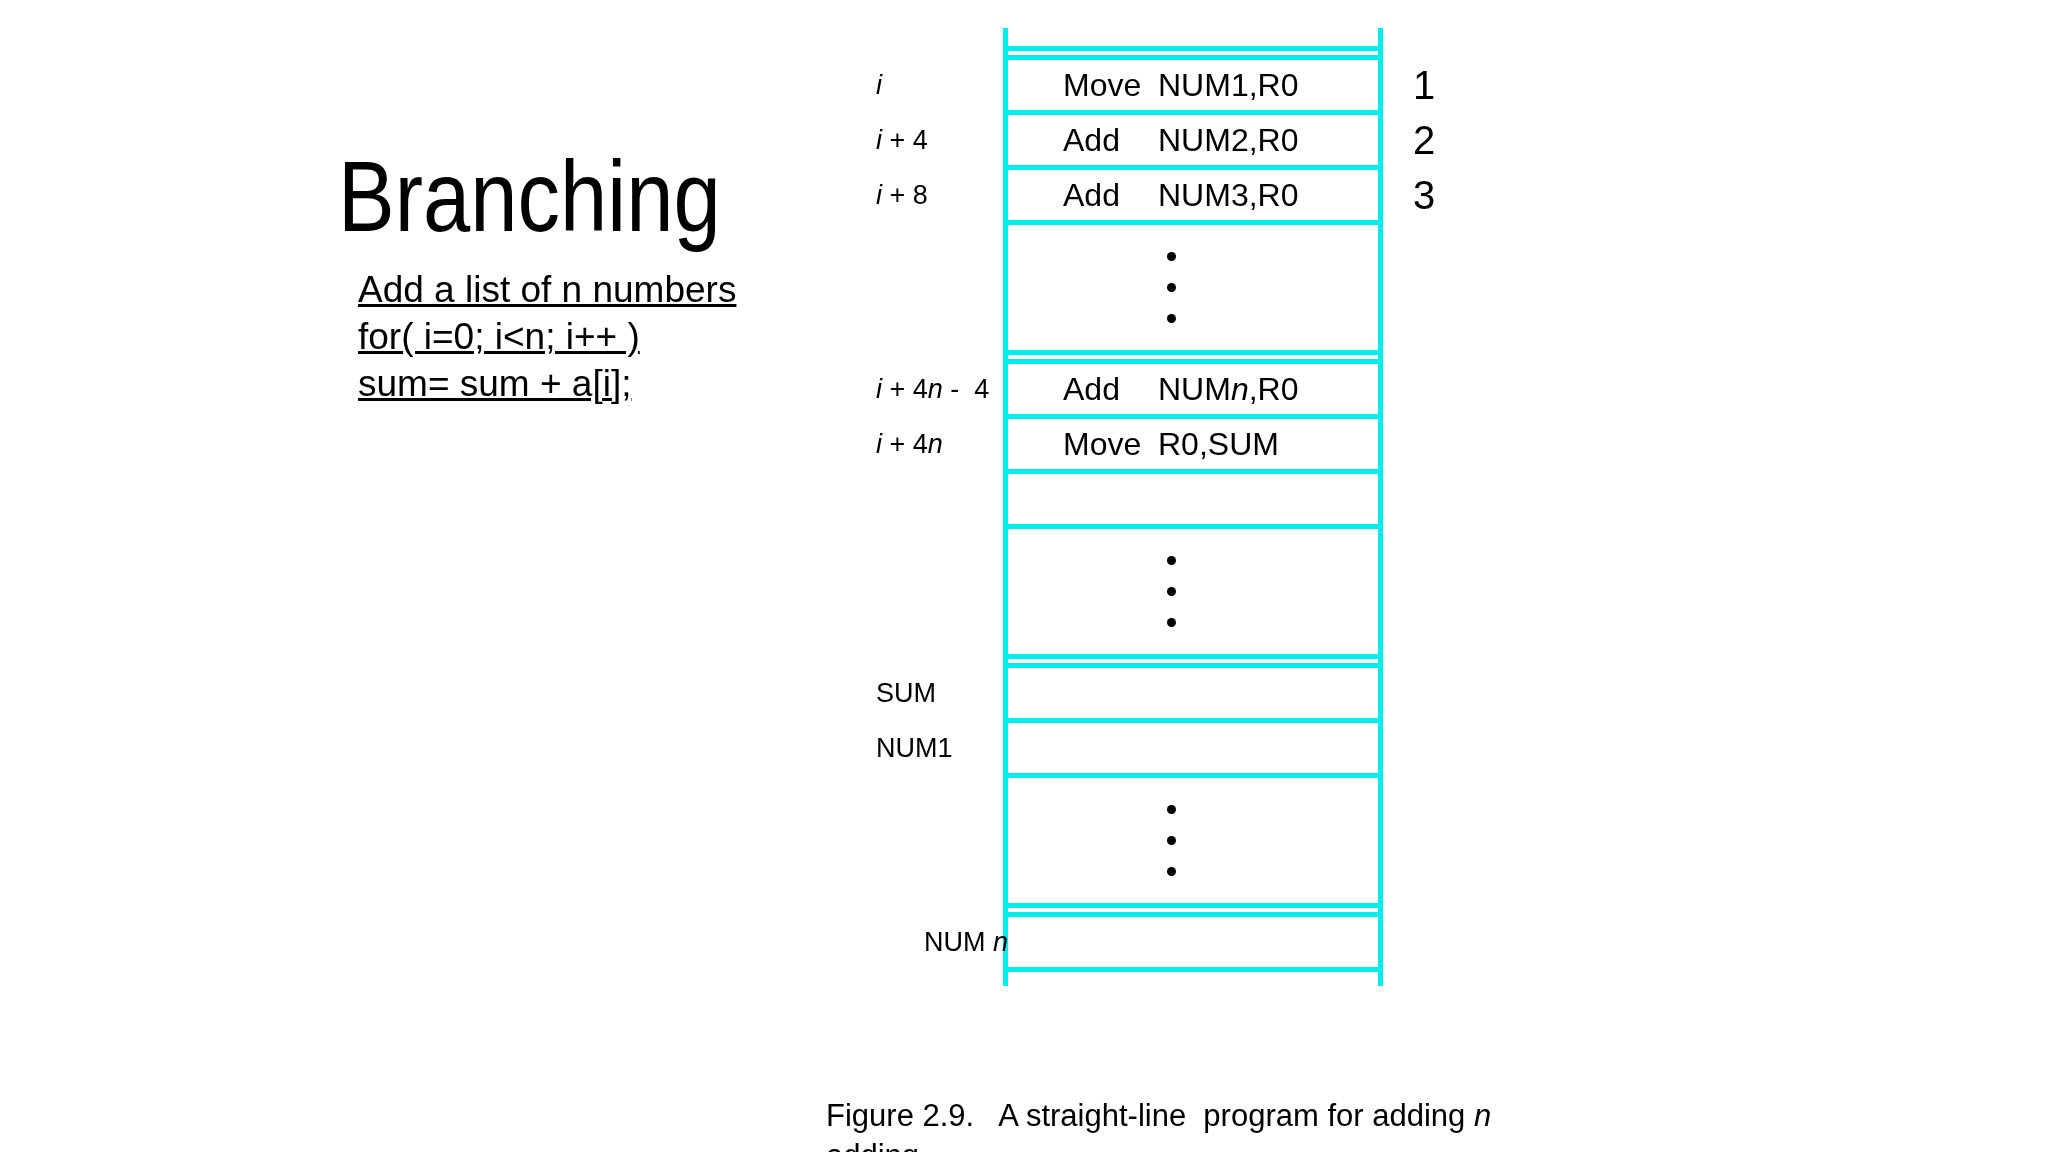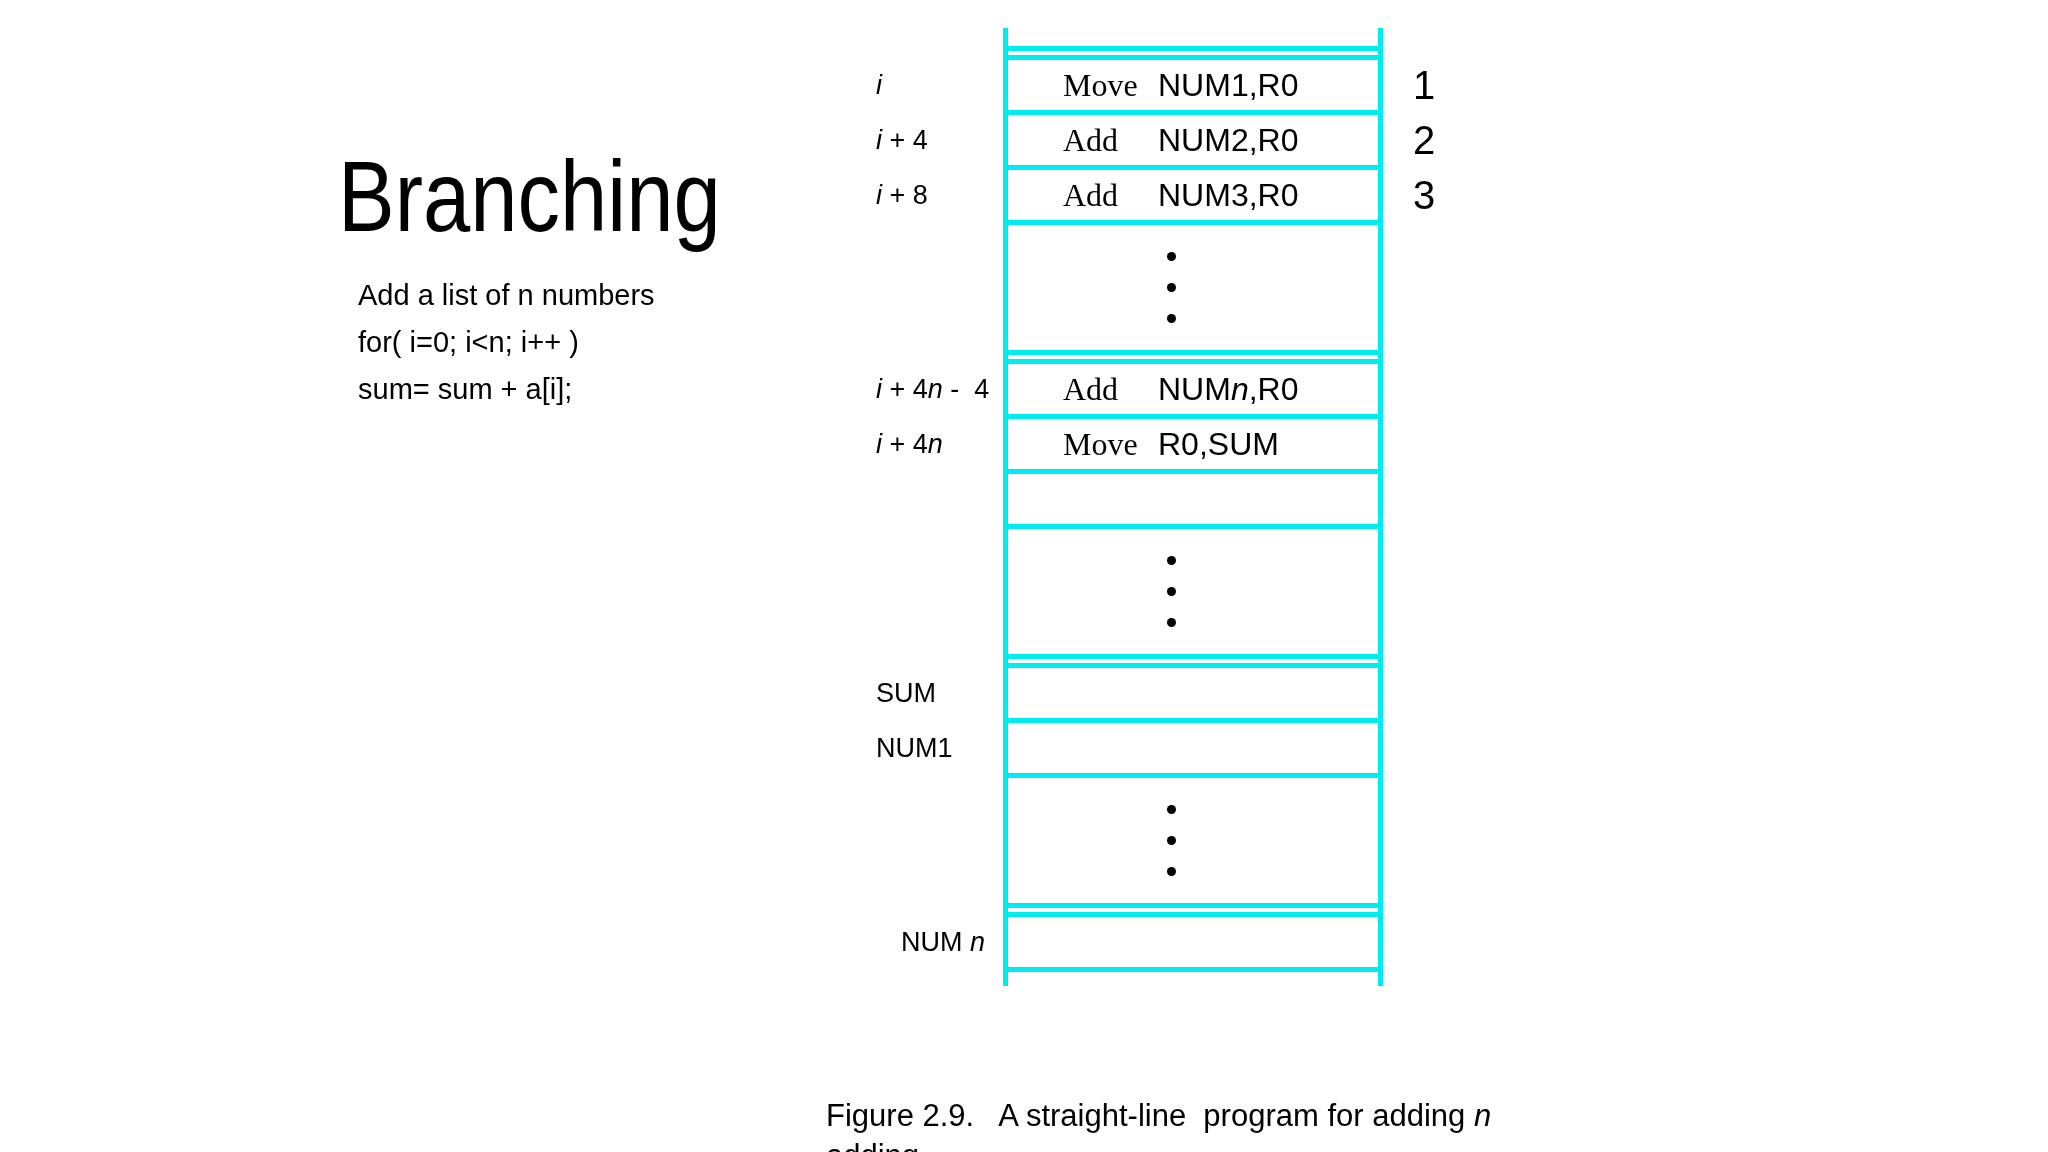--- a/index.html
+++ b/index.html
@@ -9,22 +9,22 @@
     background:var(--bg); overflow:hidden;
     font-family:"Liberation Sans", sans-serif; color:var(--ink);
   }
   .title {
     position:absolute; left:338px; top:146px;
     font-size:100px; line-height:1; font-weight:400;
     transform:scaleX(0.85); transform-origin:left top;
     white-space:pre;
   }
   .code-block {
-    position:absolute; left:358px; top:272px;
-    font-size:29px; line-height:47px; white-space:pre;
+    position:absolute; left:358px; top:266px;
+    font-size:37px; line-height:47px; white-space:pre;text-decoration:underline;
   }
   .note {
     position:absolute; left:360px; top:722px;
     font-size:38px; line-height:1.2; white-space:pre;
   }
   .caption {
     position:absolute; left:826px; top:1096px;
     font-size:31px; line-height:40px; white-space:pre;
   }
   .it { font-style:italic; }
@@ -39,35 +39,35 @@
   }
   .vline.left  { left:0; }
   .vline.right { right:0; }
   .rows > div { border-top:5px solid var(--cyan); position:relative; box-sizing:content-box; }
   .rows > div:last-child { border-bottom:5px solid var(--cyan); }
   .r-sliver, .r-break { height:4px; }
   .r-cell {
     height:50px; display:flex; align-items:center;
     padding-left:60px; font-size:32px; white-space:pre;
   }
-  .r-cell .opcode { display:inline-block; width:95px;font-family:Liberation Serif, serif; }
+  .r-cell .opcode { display:inline-block; width:95px; }
   .r-dots {
     height:125px; display:flex; flex-direction:column;
     align-items:center; justify-content:center;
     transform:none;
   }
   .r-dots .dot {
     width:9px; height:9px; border-radius:50%; background:var(--ink);
     margin:11px 0; transform:translateX(-22px);
   }
   .m-label {
     position:absolute; left:-127px; top:50%; transform:translateY(-50%);
     font-size:27px; white-space:pre; text-align:left; width:130px;
   }
-  .m-label.indent { left:-102px; }
+  .m-label.indent { left:-102px;text-align:center; }
   .seq {
     position:absolute; left:calc(100% + 30px); top:50%; transform:translateY(-50%);
     font-size:40px;
   }
 </style>
 </head>
 <body>
 
 <div class="slide">
 

